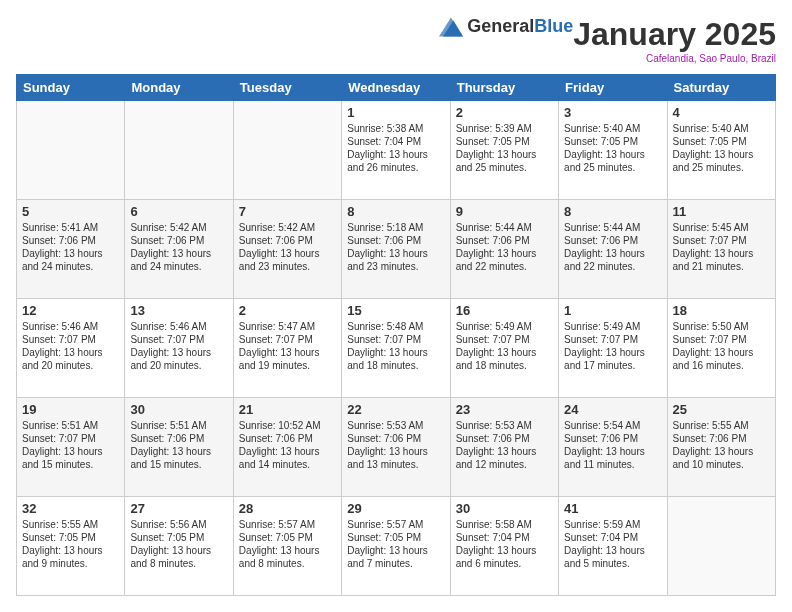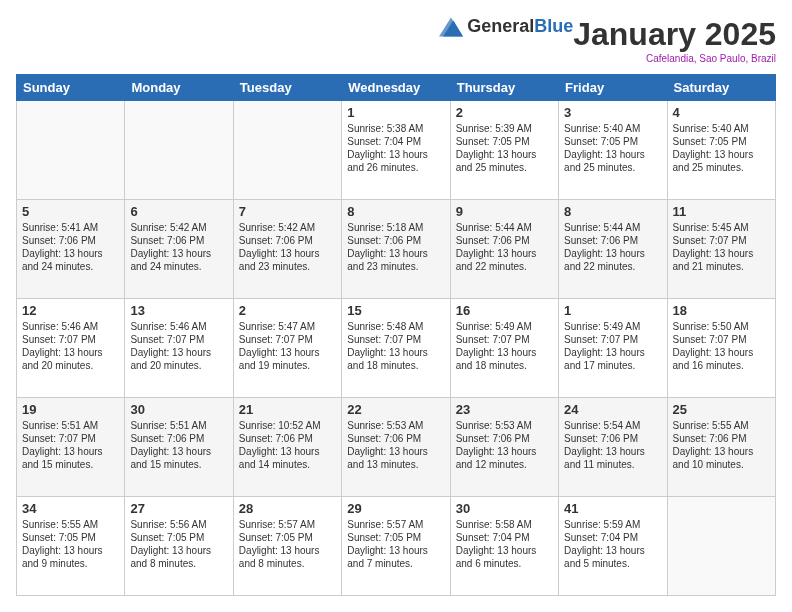--- a/index.html
+++ b/index.html
@@ -313,21 +313,21 @@
           <td>
             <span class="day-number">25</span>
             <div class="cell-text">Sunrise: 5:55 AM
 Sunset: 7:06 PM
 Daylight: 13 hours
 and 10 minutes.</div>
           </td>
         </tr>
         <tr>
           <td>
-            <span class="day-number">34</span>
+            <span class="day-number">32</span>
             <div class="cell-text">Sunrise: 5:55 AM
 Sunset: 7:05 PM
 Daylight: 13 hours
 and 9 minutes.</div>
           </td>
           <td>
             <span class="day-number">27</span>
             <div class="cell-text">Sunrise: 5:56 AM
 Sunset: 7:05 PM
 Daylight: 13 hours

